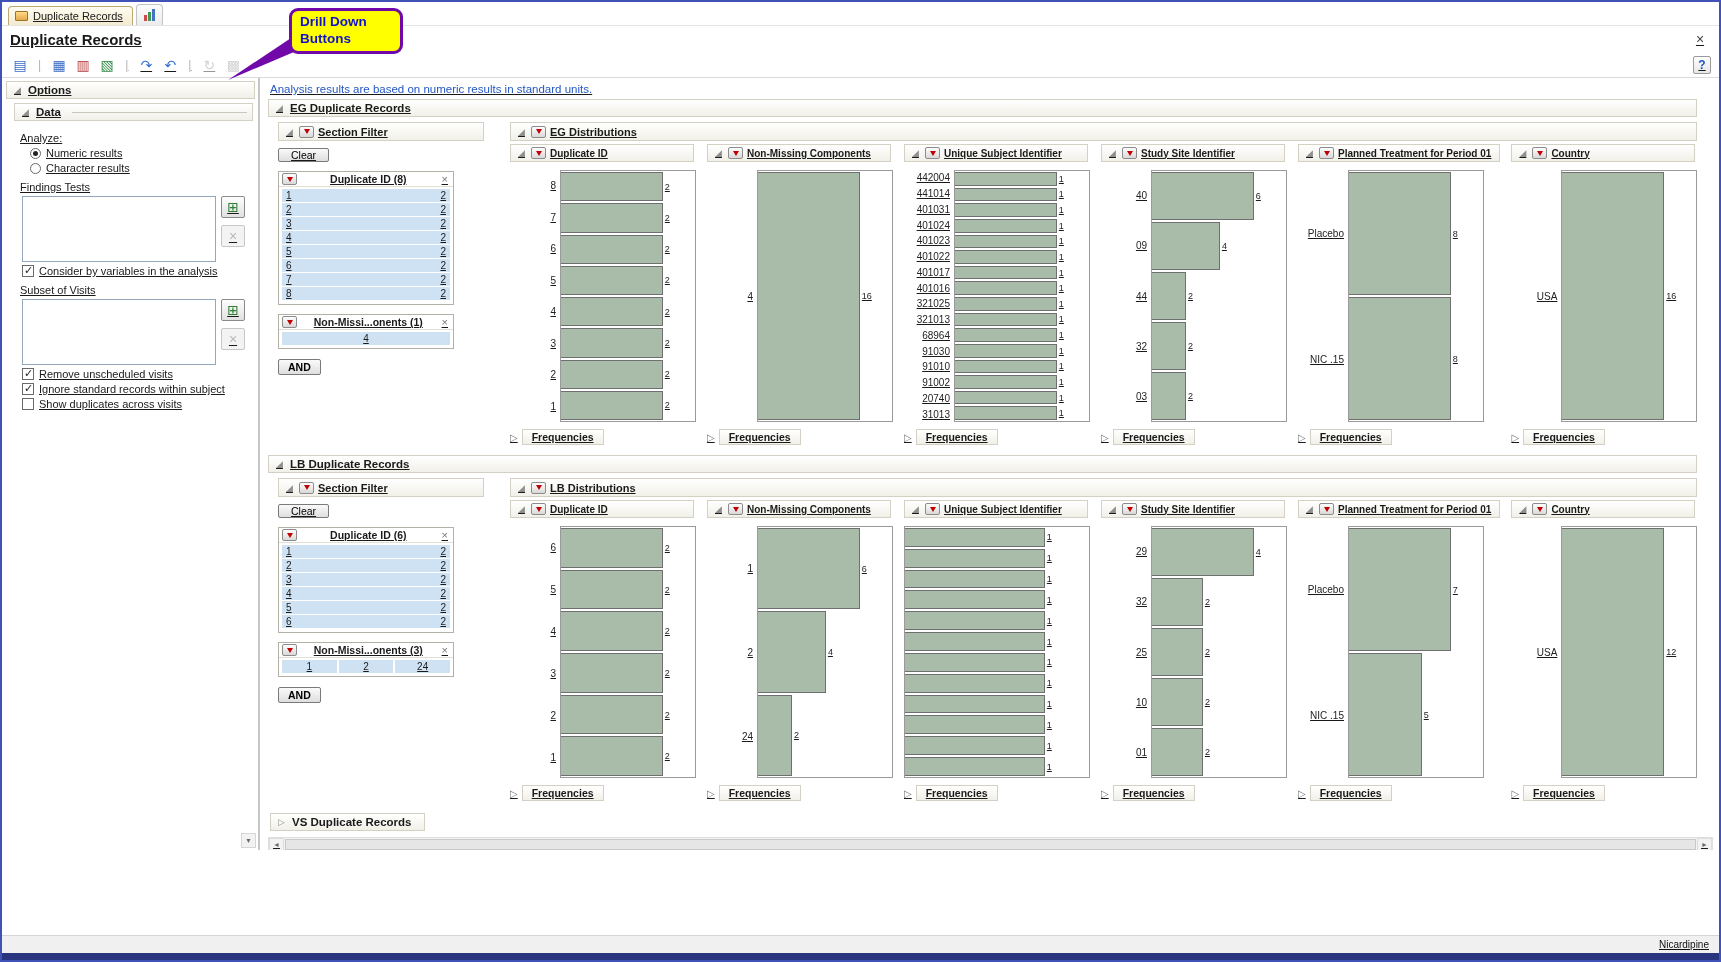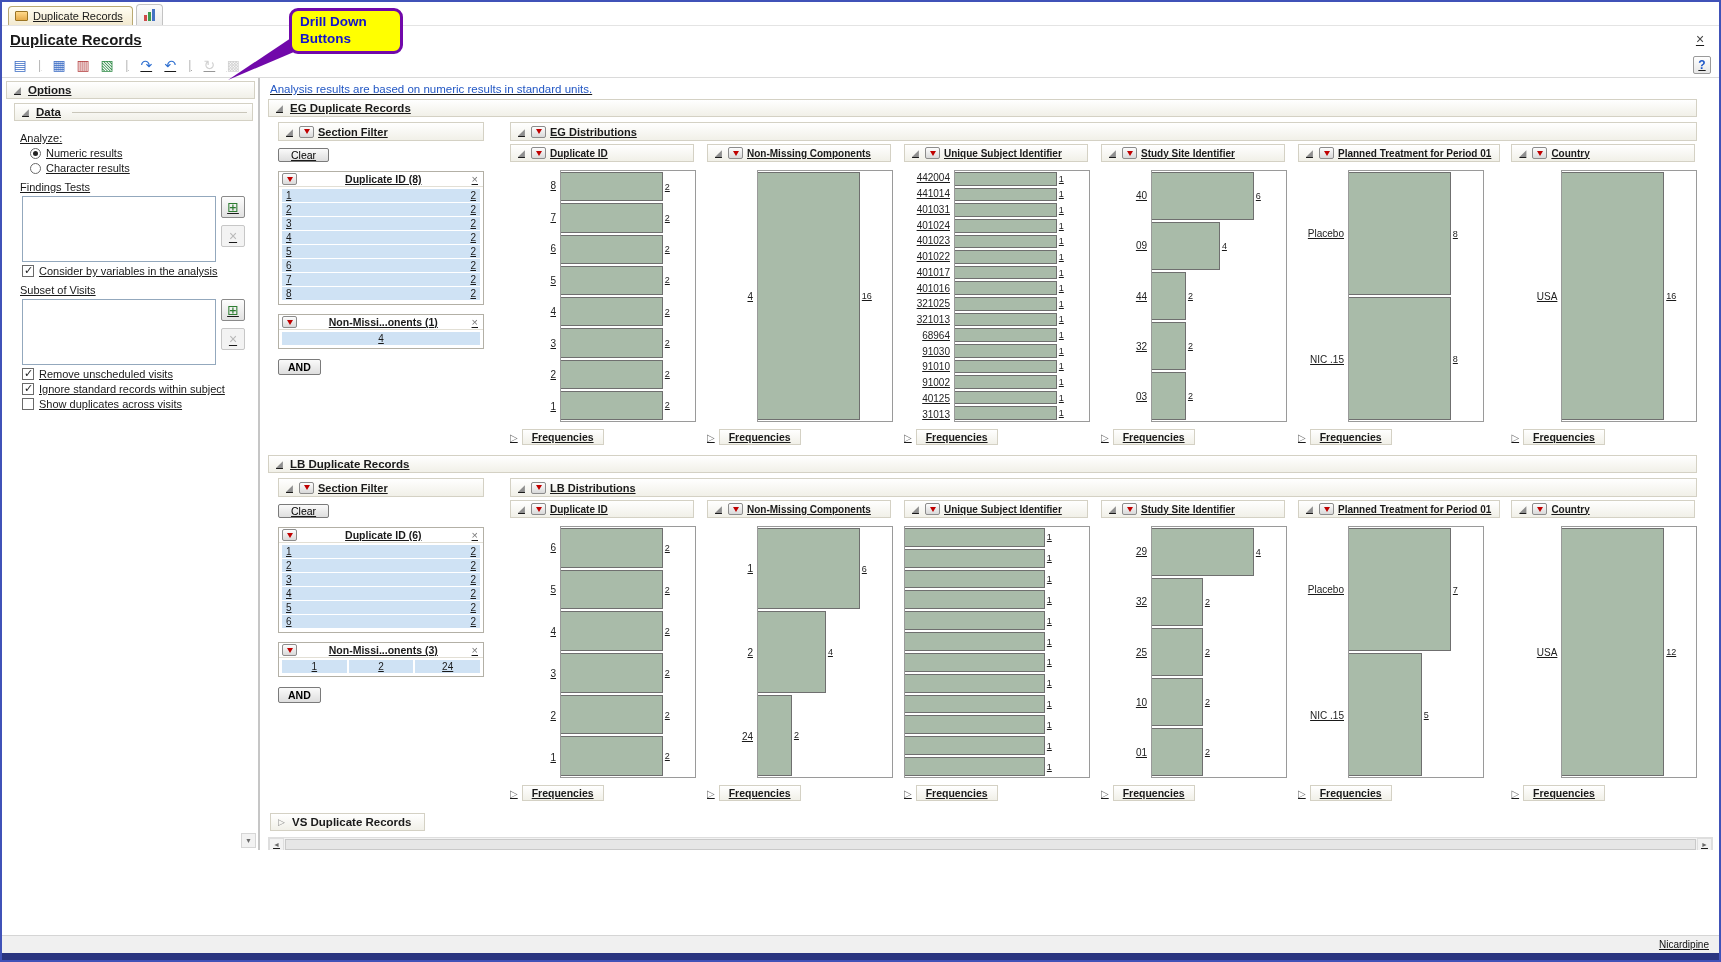--- a/index.html
+++ b/index.html
@@ -64,21 +64,21 @@
 
   
   .note{color:#2257c4;font-size:11.5px;margin:2px 0 4px 2px;}
   .report-section{margin-bottom:8px;width:fit-content;min-width:1200px;}
   .section-body{display:flex;gap:10px;padding:5px 0 2px 10px;}
   .filter-col{width:222px;flex:0 0 auto;}
   .filter-hdr{width:206px;}
   .push-btn{border:1px solid #7a7a7a;background:linear-gradient(#fafafa,#dedede);border-radius:2px;font-size:10.5px;padding:0 12px;font-family:inherit;}
   .clear-btn{margin:7px 0 0 0;display:block;}
   .and-btn{font-weight:bold;padding:1px 9px;margin-top:3px;}
-  .filter-group{width:206px;border:1px solid #b3b0a6;background:#fff;margin:9px 0 7px 0;}
+  .filter-group{width:176px;border:1px solid #b3b0a6;background:#fff;margin:9px 0 7px 0;}
   .fg-hdr{display:flex;align-items:center;gap:4px;padding:1px 3px;border-bottom:1px solid #e2dfd5;}
   .fg-title{font-weight:bold;font-size:10.5px;flex:1;text-align:center;white-space:nowrap;overflow:hidden;}
   .fg-close{color:#777;font-size:11px;padding:0 2px;}
   .fg-rows{padding:2px 3px 3px;}
   .fg-row{height:13px;background:#cfe2f4;margin-bottom:1px;display:flex;align-items:center;justify-content:space-between;padding:0 4px;font-size:10px;}
   .fg-segs{display:flex;gap:2px;padding:2px 3px 3px;}
   .fg-seg{flex:1;height:13px;background:#cfe2f4;display:flex;align-items:center;justify-content:center;font-size:10px;}
 
   .dist-col{flex:1;}
   .dist-hdr{margin-bottom:3px;}
@@ -377,21 +377,21 @@
                         <span class="lbl-row">401023</span>
                         <span class="lbl-row">401022</span>
                         <span class="lbl-row">401017</span>
                         <span class="lbl-row">401016</span>
                         <span class="lbl-row">321025</span>
                         <span class="lbl-row">321013</span>
                         <span class="lbl-row">68964</span>
                         <span class="lbl-row">91030</span>
                         <span class="lbl-row">91010</span>
                         <span class="lbl-row">91002</span>
-                        <span class="lbl-row">40125</span>
+                        <span class="lbl-row">20740</span>
                         <span class="lbl-row">31013</span>
                       </div>
                       <div class="chart-plot">
                         <div class="bar-row">
                           <div class="bar" style="width: 76%;"></div>
                           <span class="bar-count">1</span>
                         </div>
                         <div class="bar-row">
                           <div class="bar" style="width: 76%;"></div>
                           <span class="bar-count">1</span>

